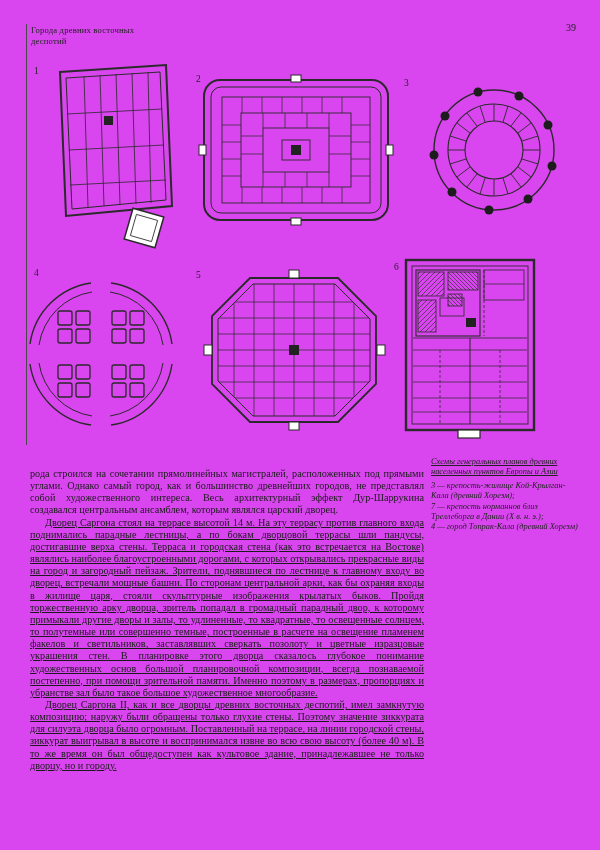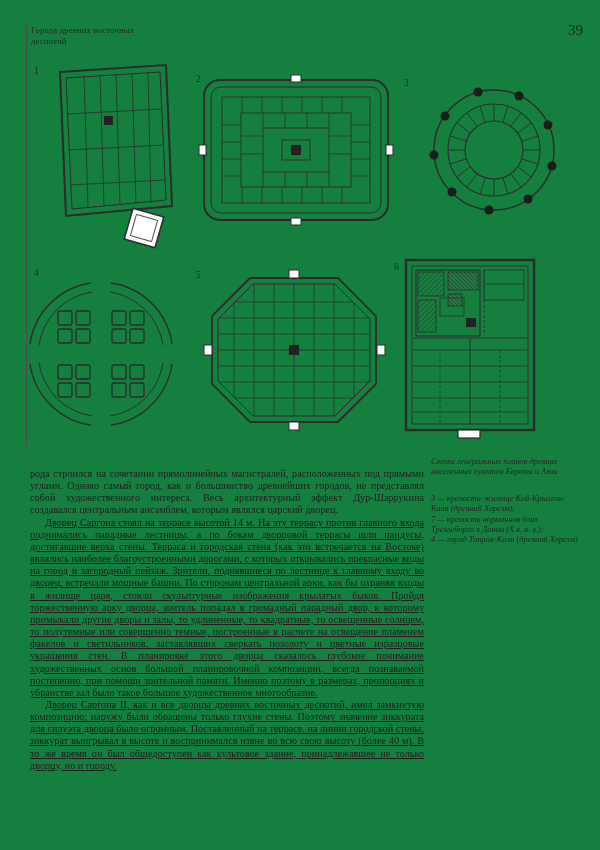--- a/index.html
+++ b/index.html
@@ -1,24 +1,24 @@
 <!DOCTYPE html>
 <html><head>
 <meta charset="utf-8">
 <style>
   * { margin:0; padding:0; box-sizing:border-box; }
   html,body { background:#ffffff; }
   body { font-family:"Liberation Serif", serif; }
-  .page { position:relative; width:600px; height:850px; background:#15803d; color:#1b1b1b; overflow:hidden; }
+  .page { position:relative; width:600px; height:850px; background:#d946ef; color:#1b1b1b; overflow:hidden; }
 
   .rule-v { position:absolute; left:26px; top:24px; width:1px; height:421px; background:#4a4a4a; }
 
   .running-title { position:absolute; left:31px; top:25px; font-size:8.6px; line-height:11px;
                    white-space:pre-line; letter-spacing:0.2px; color:#222; }
-  .page-number { position:absolute; right:17px; top:22px; font-size:15px; color:#222; }
+  .page-number { position:absolute; right:24px; top:22px; font-size:10px; color:#222; }
 
   figure { position:absolute; }
   .fig-num { position:absolute; font-size:9.5px; color:#222; }
 
   .fig1 { left:40px; top:58px; }
   .fig1 .fig-num { left:-6px; top:8px; }
   .fig2 { left:196px; top:70px; }
   .fig2 .fig-num { left:0px; top:4px; }
   .fig3 { left:402px; top:74px; }
   .fig3 .fig-num { left:2px; top:4px; }
@@ -30,21 +30,21 @@
   .fig6 .fig-num { left:-4px; top:8px; }
 
   svg { display:block; }
 
   .body-text { position:absolute; left:30px; top:456px; width:394px;
                font-size:10.2px; line-height:12.15px; text-align:justify; color:#1b1b1b;margin-top:12px; }
   .body-text p.indent { text-indent:15px;text-decoration:underline; }
 
   .caption { position:absolute; left:431px; top:457px; width:147px;
              font-size:8.4px; line-height:10.4px; font-style:italic; color:#222; }
-  .caption .cap-title { margin-bottom:16px; }
+  .caption .cap-title { margin-bottom:3px;text-decoration:underline; }
 </style>
 </head>
 <body>
 
 <div class="page">
 
   <div class="rule-v"></div>
 
   <div class="running-title">Города древних восточных
 деспотий</div>

